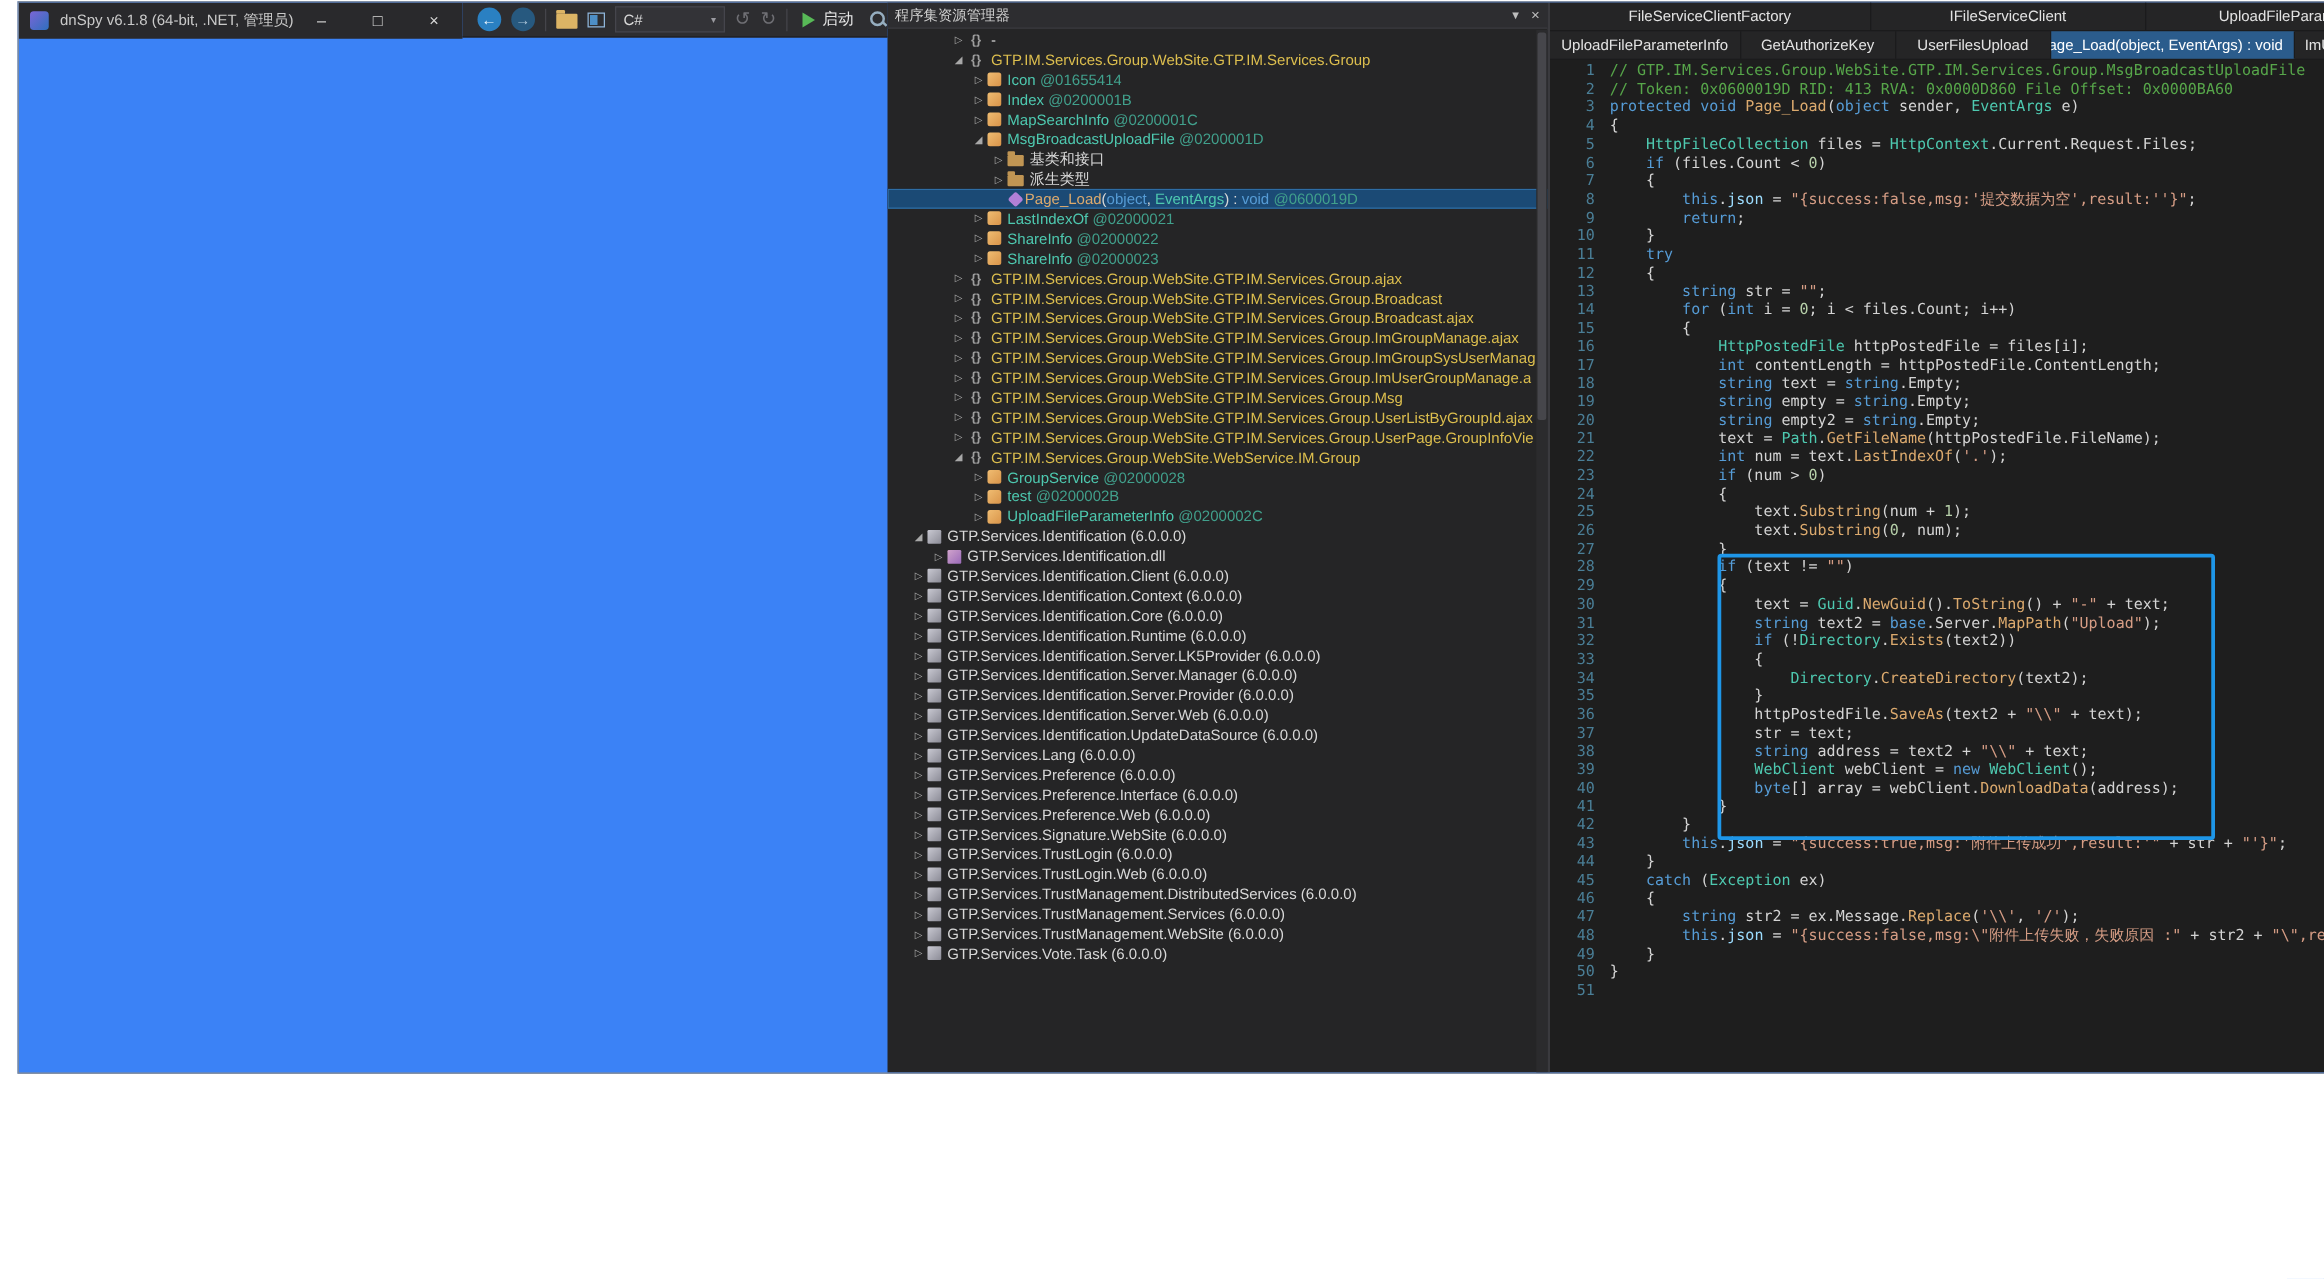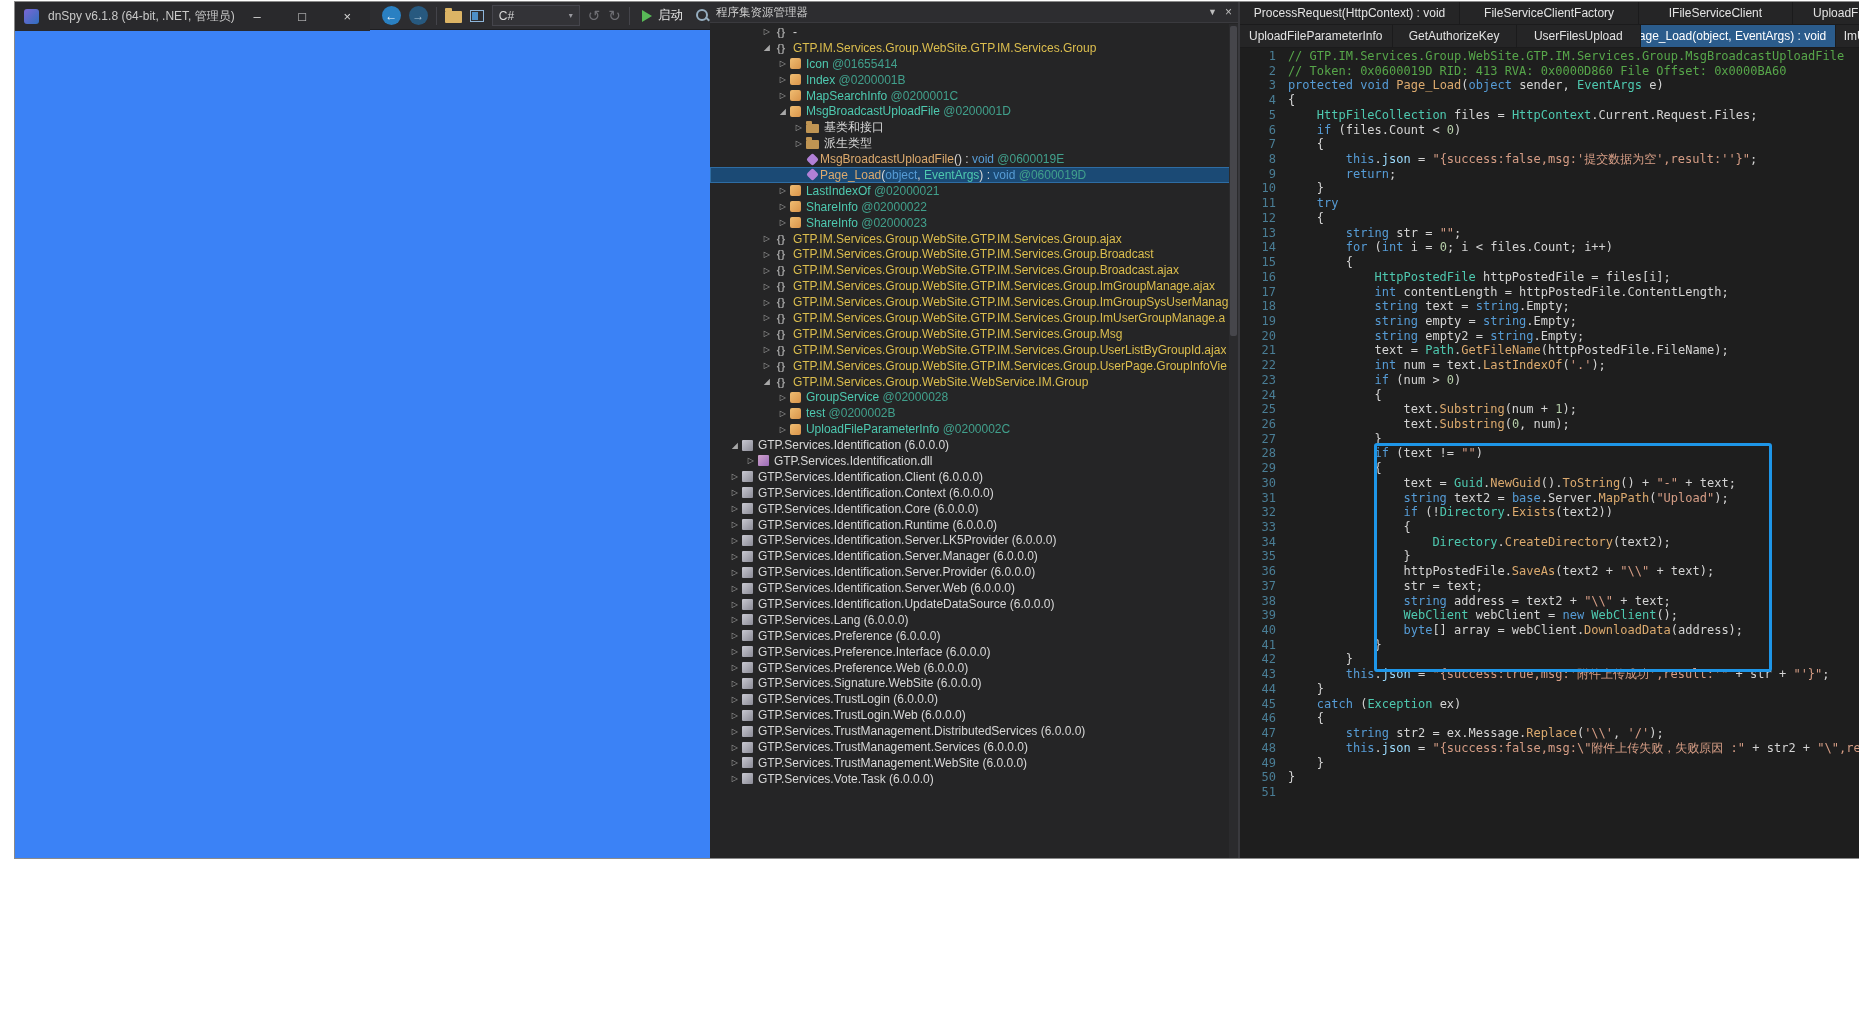--- a/index.html
+++ b/index.html
@@ -157,25 +157,20 @@
           <div class="trow" style="padding-left: 82px;">
             <span class="exp">▷</span>
             <span class="ticon ticon-folder"></span>
             <span class="tlabel"><span class="tt-w">基类和接口</span></span>
           </div>
           <div class="trow" style="padding-left: 82px;">
             <span class="exp">▷</span>
             <span class="ticon ticon-folder"></span>
             <span class="tlabel"><span class="tt-w">派生类型</span></span>
           </div>
-          <div class="trow" style="padding-left: 82px;">
-            <span class="exp"></span>
-            <span class="ticon ticon-ctor"></span>
-            <span class="tlabel"><span class="tt-me">MsgBroadcastUploadFile</span><span class="tt-w">() : </span><span class="tt-kw">void</span><span class="tt-w"> </span><span class="tt-tok">@0600019E</span></span>
-          </div>
           <div class="trow sel" style="padding-left: 82px;">
             <span class="exp"></span>
             <span class="ticon ticon-me"></span>
             <span class="tlabel"><span class="tt-me">Page_Load</span><span class="tt-w">(</span><span class="tt-kw">object</span><span class="tt-w">, </span><span class="tt-ty">EventArgs</span><span class="tt-w">) : </span><span class="tt-kw">void</span><span class="tt-w"> </span><span class="tt-tok">@0600019D</span></span>
           </div>
           <div class="trow" style="padding-left: 66px;">
             <span class="exp">▷</span>
             <span class="ticon ticon-cls"></span>
             <span class="tlabel"><span class="tt-ty">LastIndexOf </span><span class="tt-tok">@02000021</span></span>
           </div>
@@ -366,23 +361,20 @@
           </div>
         </div>
       <div class="tree-scroll">
         <div class="tree-thumb"></div>
       </div>
     </div>
 
     <div class="right-pane">
       <div class="tabstrip">
         <div class="tabrow">
-            <div class="tab" style="flex-grow: 49;">
-              <span class="tab-label">ProcessRequest(HttpContext) : void</span>
-            </div>
             <div class="tab" style="flex-grow: 39;">
               <span class="tab-label">FileServiceClientFactory</span>
             </div>
             <div class="tab" style="flex-grow: 33;">
               <span class="tab-label">IFileServiceClient</span>
             </div>
             <div class="tab" style="flex-grow: 38;">
               <span class="tab-label">UploadFileParameterInfo</span>
             </div>
           </div>

